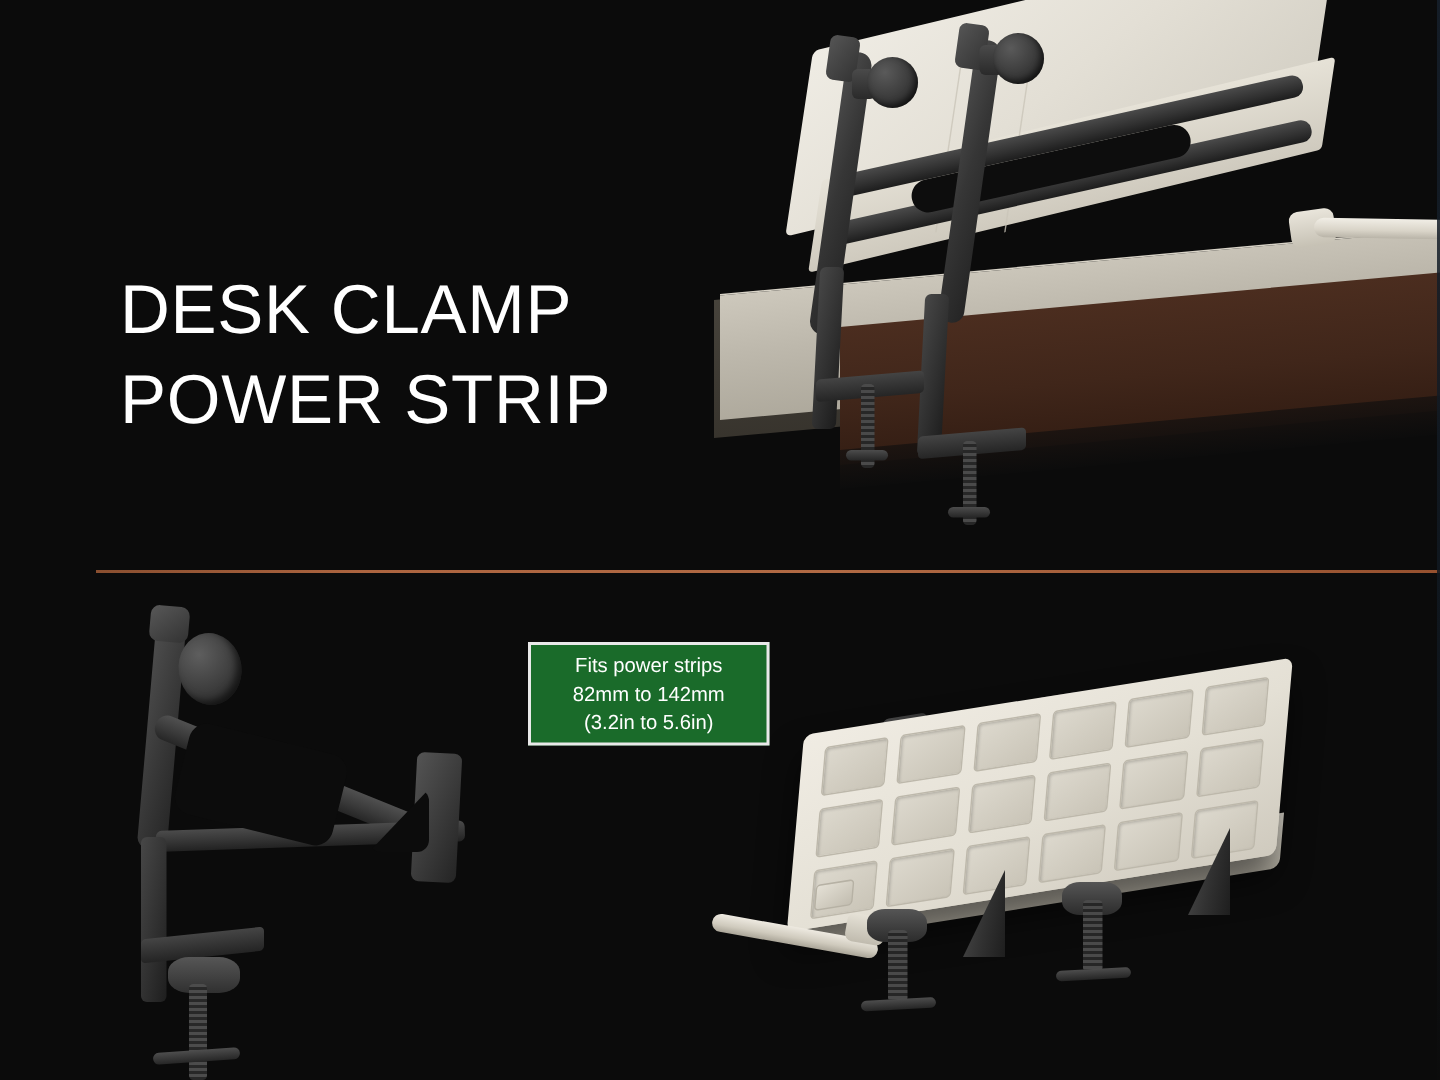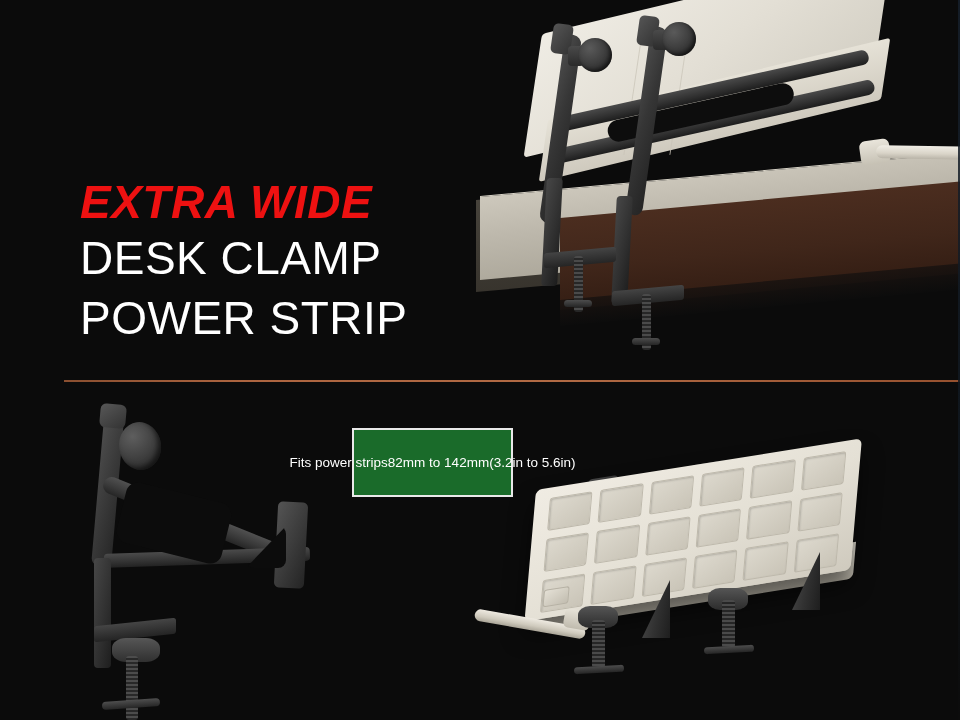--- a/index.html
+++ b/index.html
@@ -35,21 +35,21 @@
   .divider {
     position:absolute; left:64px; top:380px; width:896px; height:2px;
     background:linear-gradient(to right,#8f5232 0%, #b0agr 0%, #a85f38 6%, #b06a40 45%, #9d5733 99%);
     background:linear-gradient(to right,#8a4f30 0%, #ad6540 20%, #b16a44 55%, #96512f 100%);
   }
 
   
   .badge {
     position:absolute; left:352px; top:428px; width:161px; height:69px;
     background:#1a6b2a; border:2px solid #e9e9e9;
-    display:flex; flex-direction:row; align-items:center; justify-content:center;
+    display:flex; flex-direction:column; align-items:center; justify-content:center;
     text-align:center;
   }
   .badge-line { color:#ffffff; font-size:13.5px; line-height:19px; white-space:nowrap; }
 
   
   .hero { position:absolute; left:490px; top:0px; width:470px; height:380px; }
 
   .hero-desk-top {
     position:absolute; left:-10px; top:196px; width:500px; height:84px;
     background:linear-gradient(178deg,#cdc8bc 0%, #bdb8ac 40%, #a9a497 100%);
@@ -364,21 +364,20 @@
     <div class="post p2"></div>
     <div class="jaw j1"></div>
     <div class="jaw j2"></div>
     <div class="screw s1"></div>
     <div class="screw s2"></div>
     <div class="screw-t w1"></div>
     <div class="screw-t w2"></div>
   </div>
 
   <div class="title-block">
-    <div class="t-extra">EXTRA WIDE</div>
     <div class="t-line">DESK CLAMP</div>
     <div class="t-line">POWER STRIP</div>
   </div>
 
   <div class="divider"></div>
 
   <div class="badge">
     <div class="badge-line">Fits power strips</div>
     <div class="badge-line">82mm to 142mm</div>
     <div class="badge-line">(3.2in to 5.6in)</div>

